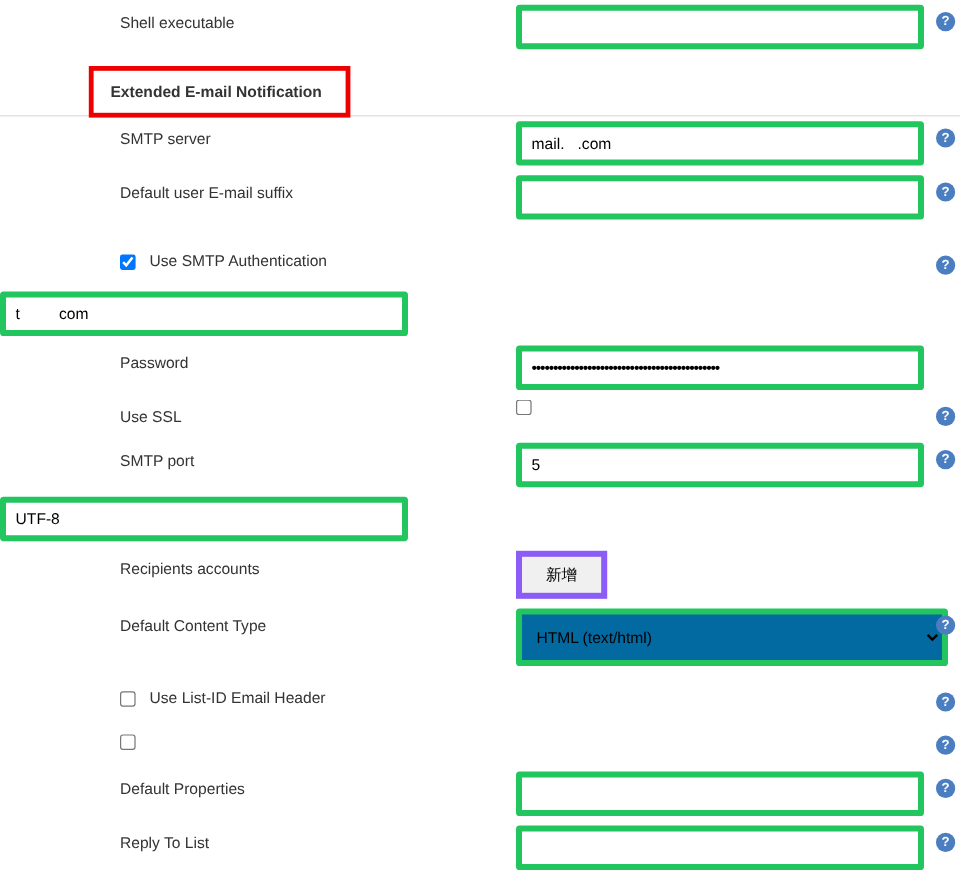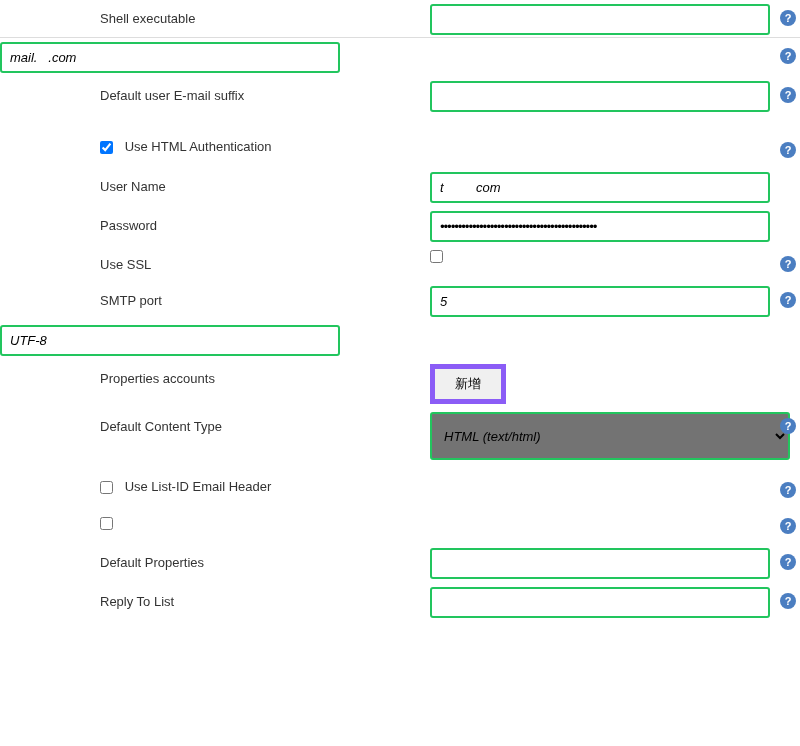--- a/index.html
+++ b/index.html
@@ -41,34 +41,33 @@
       margin-top: 10px;
       margin-bottom: 0px;
     }
     .divider {
       border-bottom: 1px solid #ddd;
       margin-top: -2px;
     }
     input[type="text"], input[type="password"], textarea, select {
       width: 340px;
       padding: 6px 8px;
-      border: 2px solid #22c55e;
+      border: 5px solid #22c55e;
       border-radius: 3px;
       font-size: 13px;
       font-family: Arial, sans-serif;
-      font-style: italic;
     }
     textarea {
       height: 105px;
       resize: both;
     }
     select {
       height: 48px;
       width: 360px;
-      background: #737373;
+      background: #0369a1;
     }
     .separator-bar {
       width: 340px;
       height: 8px;
       border: 1px solid #ccc;
       border-radius: 2px;
       background: #f5f5f5;
       margin-top: 2px;
       position: relative;
     }
@@ -117,51 +116,54 @@
 <div class="form-container">
 
   <div class="row">
     <div class="label-col">Shell executable</div>
     <div class="input-col">
       <input type="text" style="">
       <span class="help-icon help-icon-far">?</span>
     </div>
   </div>
 
+  <div class="highlight-box">
+    <span style="font-weight:bold">Extended E-mail Notification</span>
+  </div>
   <div class="divider"></div>
 
   <div class="row">
+    <div class="label-col">SMTP server</div>
     <div class="input-col">
       <input type="text" value="mail.   .com" style="">
       <span class="help-icon">?</span>
     </div>
   </div>
 
   <div class="row">
     <div class="label-col">Default user E-mail suffix</div>
     <div class="input-col">
       <input type="text" style="">
       <span class="help-icon">?</span>
     </div>
   </div>
 
   <div style="height:16px"></div>
 
   <div class="row">
     <div class="label-col" style="padding-top:3px">
       <input type="checkbox" checked="" style="">
-      <span>Use HTML Authentication</span>
-    </div>
-    <div class="input-col">
-      <span class="help-icon">?</span>
-    </div>
-  </div>
-
-  <div class="row">
-    <div class="label-col">User Name</div>
+      <span>Use SMTP Authentication</span>
+    </div>
+    <div class="input-col">
+      <span class="help-icon">?</span>
+    </div>
+  </div>
+
+  <div class="row">
     <div class="input-col">
       <input type="text" value="t         com" style="">
     </div>
   </div>
 
   <div class="row">
     <div class="label-col">Password</div>
     <div class="input-col">
       <input type="text" style="letter-spacing: -1px;" value="••••••••••••••••••••••••••••••••••••••••••••">
     </div>
@@ -184,21 +186,21 @@
     </div>
   </div>
 
   <div class="row">
     <div class="input-col">
       <input type="text" value="UTF-8" style="">
     </div>
   </div>
 
   <div class="row">
-    <div class="label-col">Properties accounts</div>
+    <div class="label-col">Recipients accounts</div>
     <div class="input-col">
       <button class="btn">新增</button>
     </div>
   </div>
 
   <div class="row">
     <div class="label-col">Default Content Type</div>
     <div class="input-col">
       <select>
         <option>HTML (text/html)</option>

